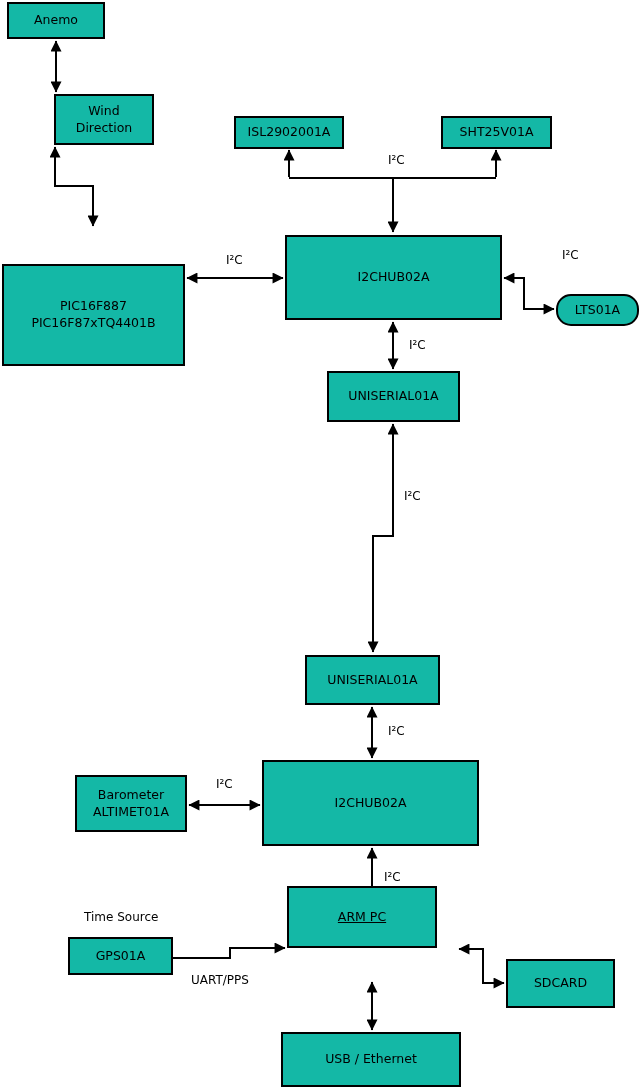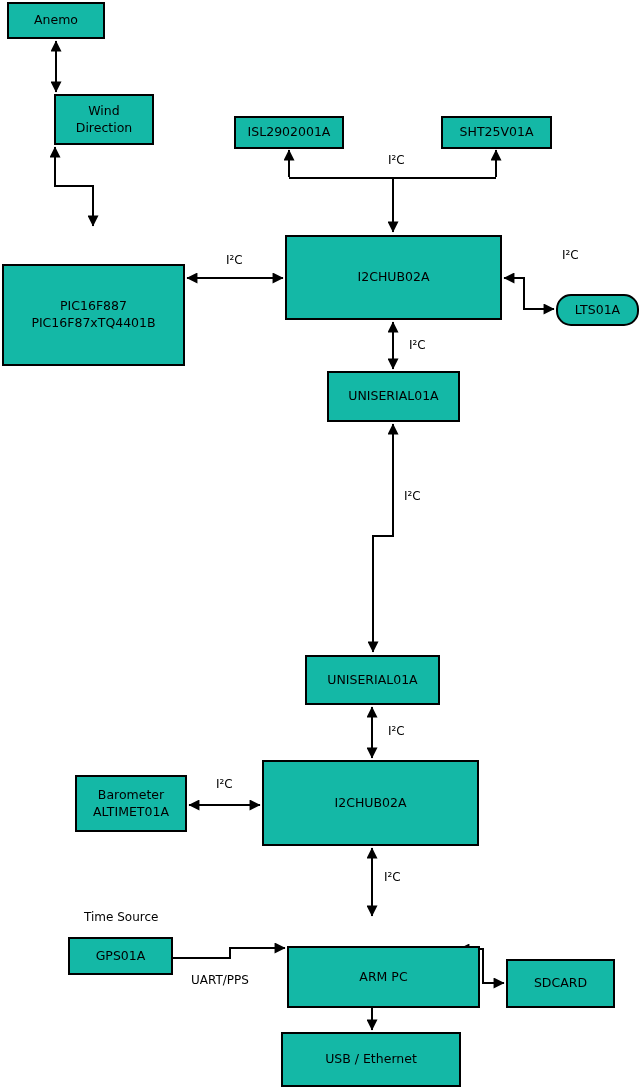--- a/index.html
+++ b/index.html
@@ -42,21 +42,21 @@
   .n-pic   { left: 2px;   top: 228px;  width: 183px; height: 102px; margin-top: 36px; }
   .n-isl   { left: 234px; top: 116px;  width: 110px; height: 33px; }
   .n-sht   { left: 441px; top: 116px;  width: 111px; height: 33px; }
   .n-hub1  { left: 285px; top: 235px;  width: 217px; height: 85px; }
   .n-lts   { left: 556px; top: 294px;  width: 83px;  height: 32px; border-radius: 15px; }
   .n-uni1  { left: 327px; top: 371px;  width: 133px; height: 51px; }
   .n-uni2  { left: 305px; top: 655px;  width: 135px; height: 50px; }
   .n-hub2  { left: 262px; top: 760px;  width: 217px; height: 86px; }
   .n-baro  { left: 75px;  top: 775px;  width: 112px; height: 57px; }
   .n-gps   { left: 68px;  top: 937px;  width: 105px; height: 38px; }
-  .n-arm   { left: 287px; top: 946px;  width: 193px; height: 62px; }
+  .n-arm   { left: 287px; top: 886px;  width: 150px; height: 62px; text-decoration: underline; }
   .n-sd    { left: 506px; top: 959px;  width: 109px; height: 49px; }
   .n-usb   { left: 281px; top: 1032px; width: 180px; height: 55px; }
   
   .l-bus      { left: 388px; top: 153px; }
   .l-pic-hub  { left: 226px; top: 253px; }
   .l-hub-lts  { left: 562px; top: 248px; }
   .l-hub-uni  { left: 409px; top: 338px; }
   .l-uni-link { left: 404px; top: 489px; }
   .l-uni-hub2 { left: 388px; top: 724px; }
   .l-baro     { left: 216px; top: 777px; }

